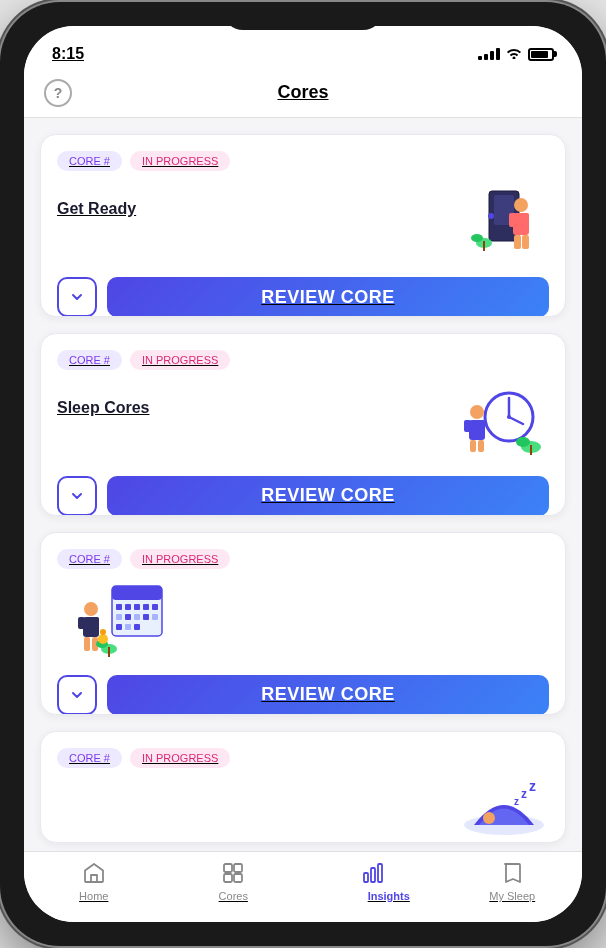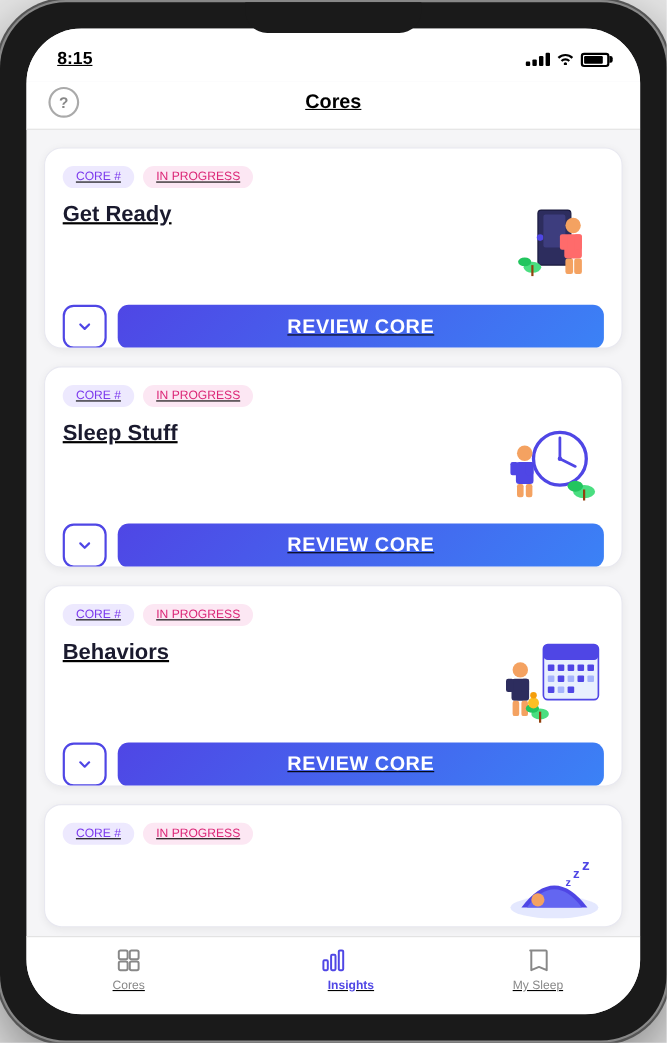--- a/index.html
+++ b/index.html
@@ -195,25 +195,25 @@
     }
 
     .card-body {
       display: flex;
       justify-content: space-between;
       align-items: flex-start;
       margin-bottom: 14px;
     }
 
     .card-title {
-      font-size: 20px;
+      font-size: 16px;
       font-weight: 700;
       color: #1a1a2e;
       line-height: 1.2;
-      margin-top: 0;
+      margin-top: 16px;
     }
 
     .card-illustration {
       width: 100px;
       height: 80px;
       flex-shrink: 0;
       margin-left: 10px;
     }
 
     .card-actions {
@@ -390,21 +390,21 @@
           <button class="review-btn">REVIEW CORE</button>
         </div>
       </div>
 
       <div class="core-card">
         <div class="card-badges">
           <span class="badge badge-core">CORE #</span>
           <span class="badge badge-progress">IN PROGRESS</span>
         </div>
         <div class="card-body">
-          <h2 class="card-title">Sleep Stuff</h2>
+          <h2 class="card-title">Sleep Cores</h2>
           <div class="card-illustration illus-sleep">
             <svg width="100" height="80" viewBox="0 0 100 80" xmlns="http://www.w3.org/2000/svg">
 
               <circle cx="60" cy="35" r="24" fill="white" stroke="#4f46e5" stroke-width="3"></circle>
               <circle cx="60" cy="35" r="2" fill="#4f46e5"></circle>
               <line x1="60" y1="35" x2="60" y2="16" stroke="#4f46e5" stroke-width="2.5" stroke-linecap="round"></line>
               <line x1="60" y1="35" x2="74" y2="42" stroke="#4f46e5" stroke-width="2.5" stroke-linecap="round"></line>
 
               <circle cx="28" cy="30" r="7" fill="#f4a261"></circle>
               <rect x="20" y="38" width="16" height="20" rx="3" fill="#4f46e5"></rect>
@@ -428,21 +428,20 @@
           <button class="review-btn">REVIEW CORE</button>
         </div>
       </div>
 
       <div class="core-card">
         <div class="card-badges">
           <span class="badge badge-core">CORE #</span>
           <span class="badge badge-progress">IN PROGRESS</span>
         </div>
         <div class="card-body">
-          <h2 class="card-title">Behaviors</h2>
           <div class="card-illustration illus-behaviors">
             <svg width="100" height="80" viewBox="0 0 100 80" xmlns="http://www.w3.org/2000/svg">
 
               <rect x="45" y="5" width="50" height="50" rx="4" fill="#e8f0fe" stroke="#4f46e5" stroke-width="1.5"></rect>
               <rect x="45" y="5" width="50" height="14" rx="4" fill="#4f46e5"></rect>
 
               <rect x="49" y="23" width="6" height="6" rx="1" fill="#4f46e5"></rect>
               <rect x="58" y="23" width="6" height="6" rx="1" fill="#4f46e5"></rect>
               <rect x="67" y="23" width="6" height="6" rx="1" fill="#4f46e5"></rect>
               <rect x="76" y="23" width="6" height="6" rx="1" fill="#4f46e5"></rect>
@@ -501,20 +500,29 @@
             <text x="62" y="18" font-size="12" fill="#4f46e5" font-weight="bold">z</text>
             <text x="70" y="11" font-size="14" fill="#4f46e5" font-weight="bold">z</text>
           </svg>
         </div>
       </div>
 
     </div>
 
     <div class="bottom-nav">
 
+      <div class="nav-item">
+        <div class="nav-icon">
+          <svg width="24" height="24" viewBox="0 0 24 24" fill="none" xmlns="http://www.w3.org/2000/svg">
+            <path d="M3 9.5L12 3l9 6.5V20a1 1 0 0 1-1 1H4a1 1 0 0 1-1-1V9.5z" stroke="#888" stroke-width="1.8" stroke-linejoin="round"></path>
+            <path d="M9 21v-7h6v7" stroke="#888" stroke-width="1.8" stroke-linejoin="round"></path>
+          </svg>
+        </div>
+        <span class="nav-label">Home</span>
+      </div>
 
       <div class="nav-item">
         <div class="nav-icon">
           <svg width="24" height="24" viewBox="0 0 24 24" fill="none" xmlns="http://www.w3.org/2000/svg">
             <rect x="3" y="3" width="8" height="8" rx="1.5" stroke="#888" stroke-width="1.8"></rect>
             <rect x="13" y="3" width="8" height="8" rx="1.5" stroke="#888" stroke-width="1.8"></rect>
             <rect x="3" y="13" width="8" height="8" rx="1.5" stroke="#888" stroke-width="1.8"></rect>
             <rect x="13" y="13" width="8" height="8" rx="1.5" stroke="#888" stroke-width="1.8"></rect>
           </svg>
         </div>

